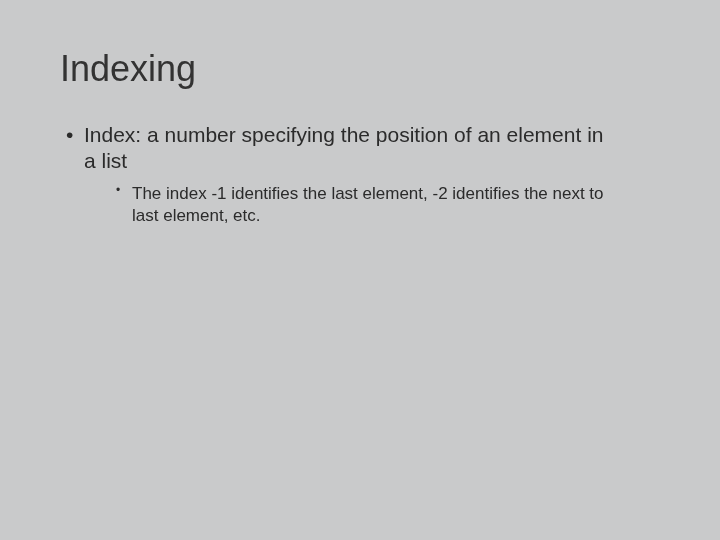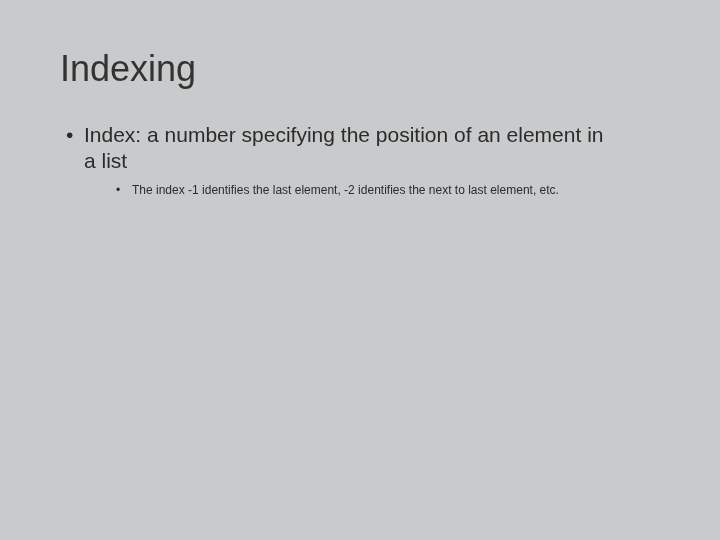--- a/index.html
+++ b/index.html
@@ -44,21 +44,21 @@
     padding-left: 48px;
     position: relative;
   }
   .lvl2::before {
     content: "◦";
     position: absolute;
     left: 30px;
     top: 0;
   }
   .lvl3 {
-    font-size: 12px;
+    font-size: 17px;
     line-height: 1.3;
     margin: 4px 0 0 0;
     padding-left: 72px;
     position: relative;
   }
   .lvl3::before {
     content: "•";
     position: absolute;
     left: 56px;
     top: 0;

